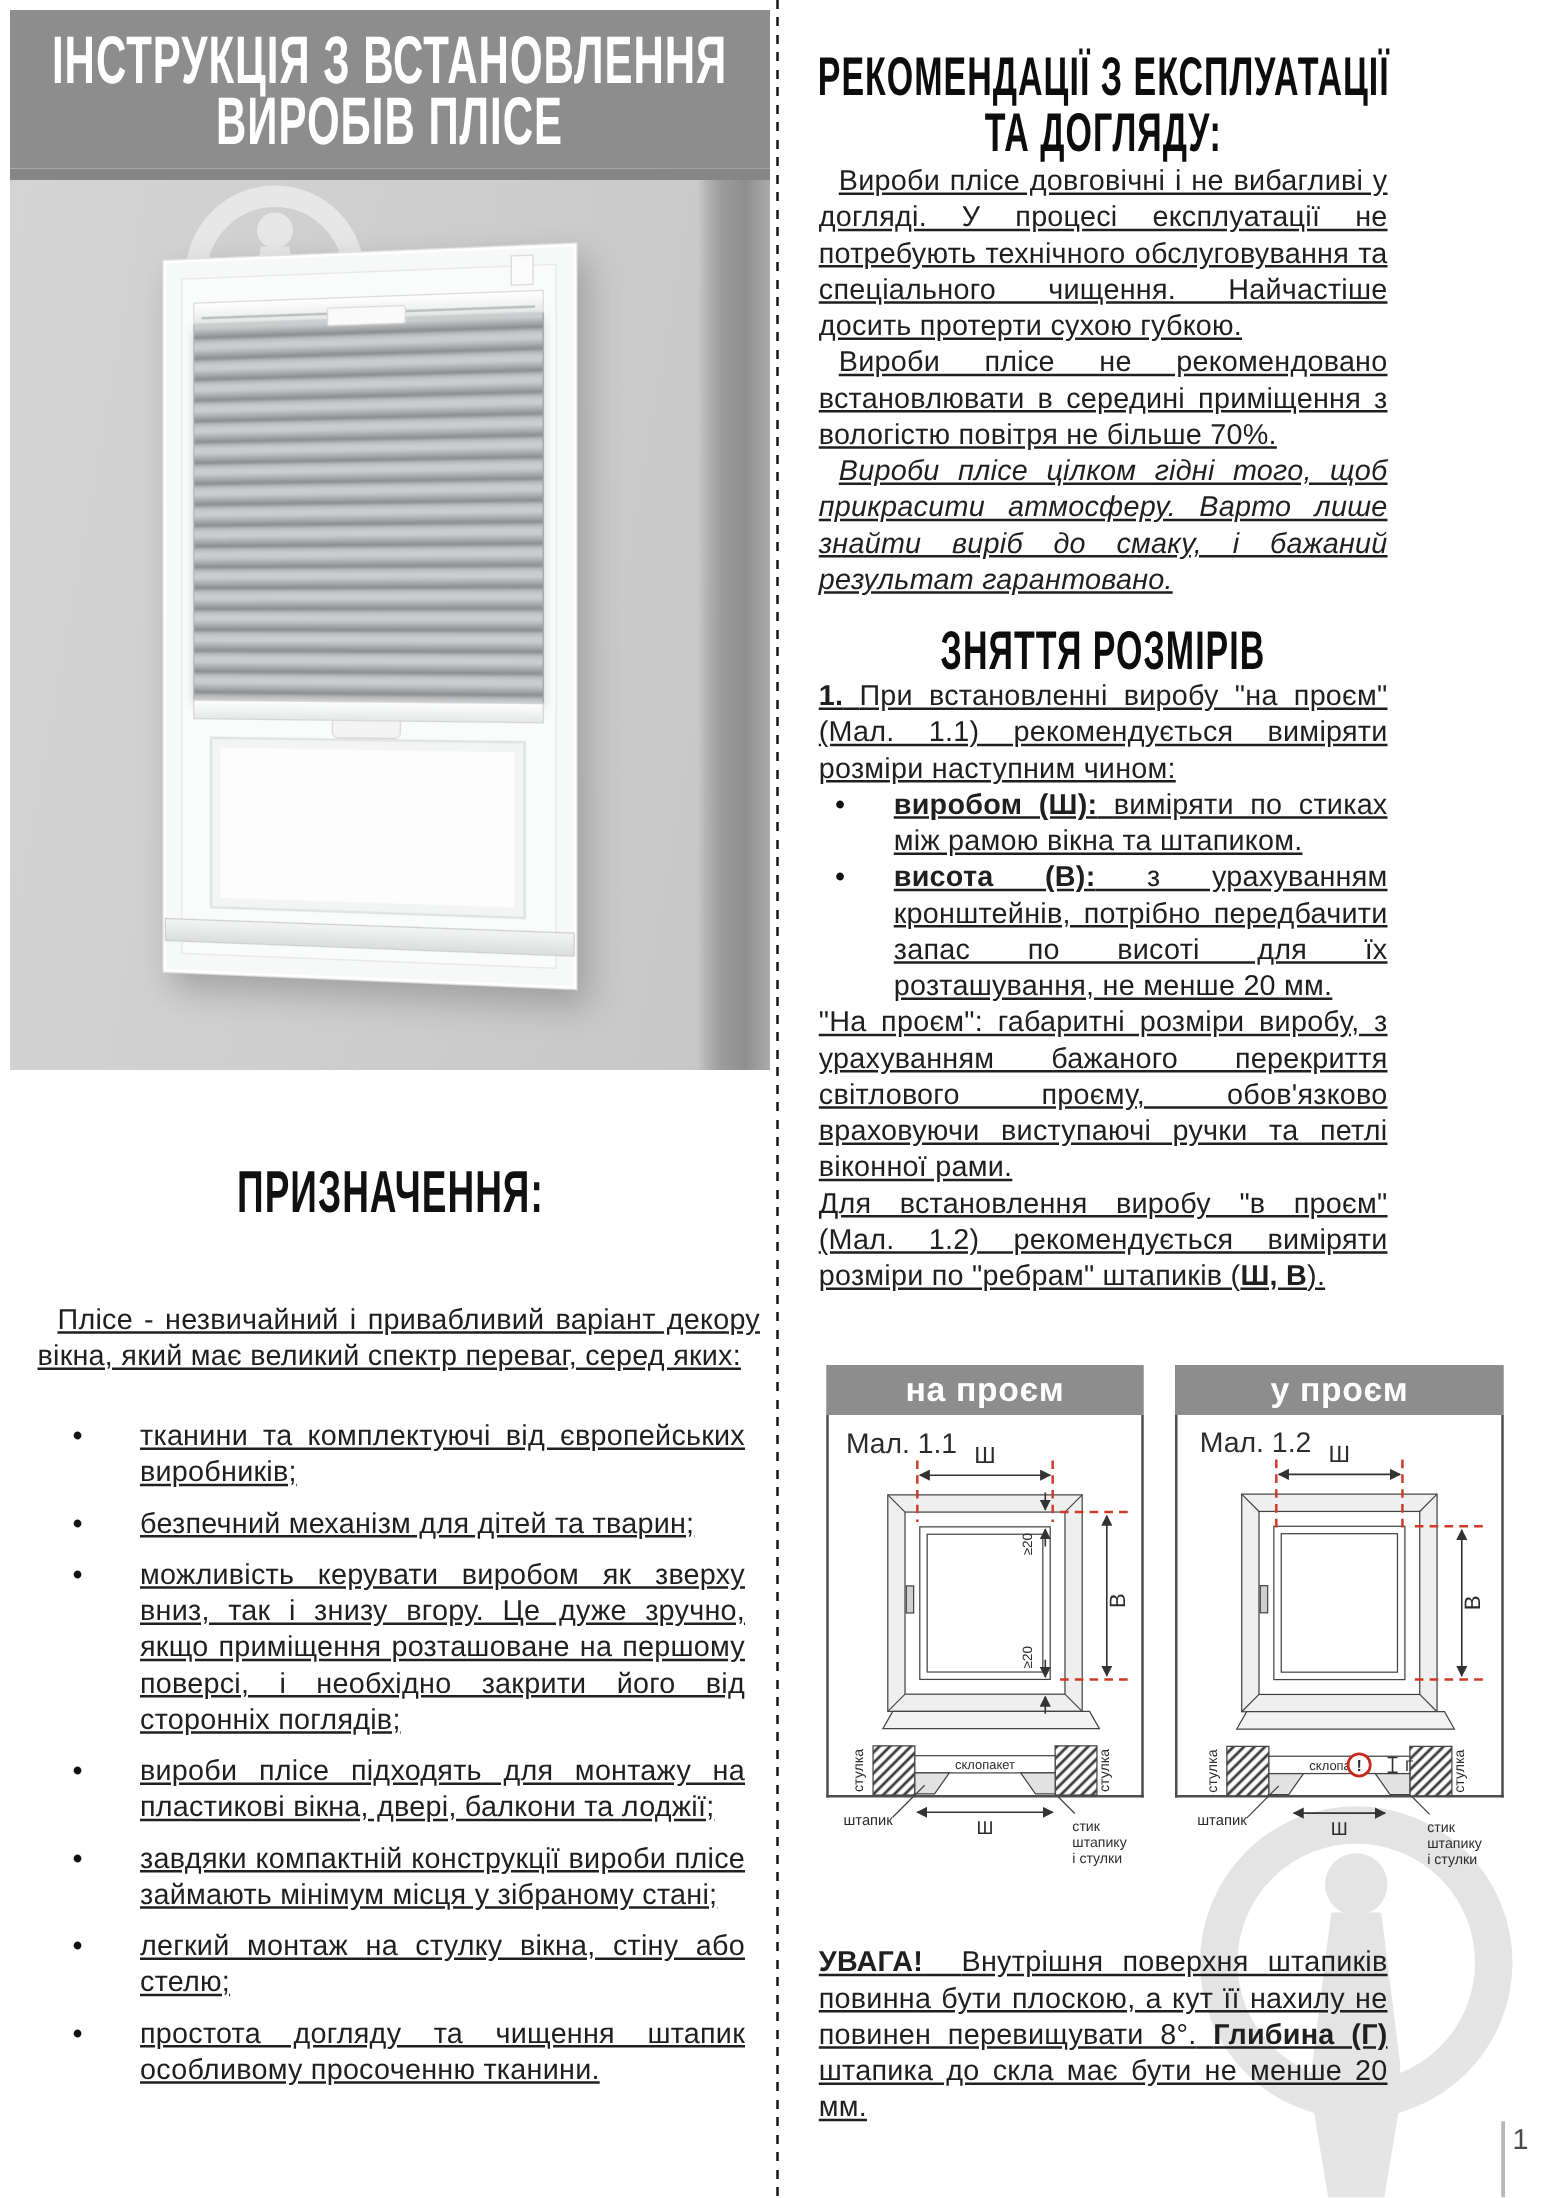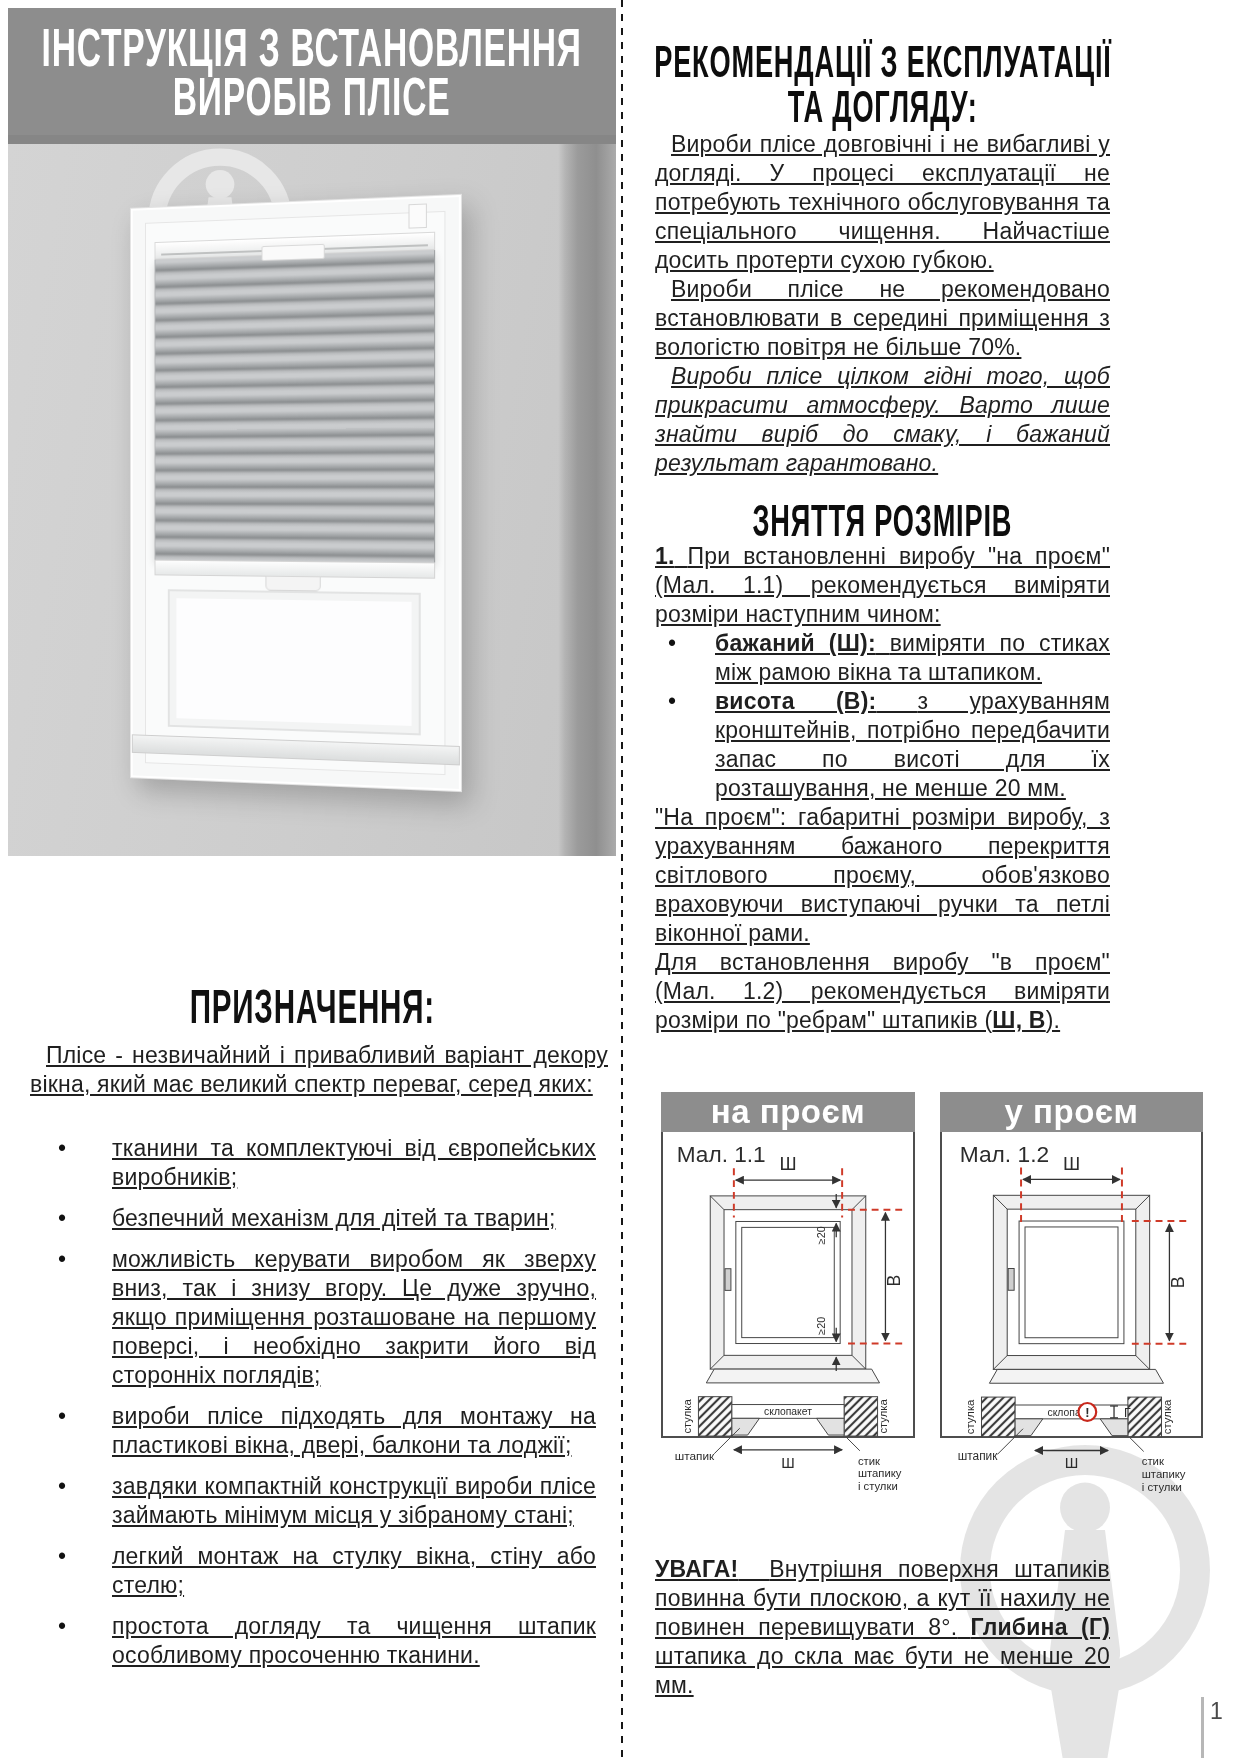--- a/index.html
+++ b/index.html
@@ -47,42 +47,42 @@
   .botrail{position:absolute;left:26px;right:26px;top:360px;height:14px;z-index:3;
        background:linear-gradient(#fdfdfd,#e6e8e8);border:1px solid #d4d4d4;}
   .handle-tab{position:absolute;left:50%;top:375px;width:54px;height:13px;margin-left:-27px;z-index:3;
        background:#f4f4f4;border:1px solid #d7d7d7;border-radius:0 0 5px 5px;}
   .glass{position:absolute;left:40px;right:40px;top:390px;bottom:54px;background:#fdfdfe;
        border:2px solid #e2e3e3;box-shadow:inset 0 0 0 7px #f3f4f4;}
   .sill{position:absolute;left:2px;right:2px;bottom:26px;height:17px;
        background:linear-gradient(#f3f4f4,#dcdede);border:1px solid #cecece;}
   .bracket{position:absolute;width:16px;height:22px;background:#fbfbfb;border:1px solid #d8d8d8;z-index:4;}
   .br-r{right:34px;top:8px;}
-  .purpose-h{position:absolute;left:8px;top:985px;width:608px;}
+  .purpose-h{position:absolute;left:8px;top:931px;width:608px;}
   .purpose-h .cond{font-size:37px;line-height:46px;color:#111;}
   .l-intro{position:absolute;left:30px;top:1018px;width:578px;}
   .l-list{position:absolute;left:30px;top:1122px;width:578px;margin:0;padding:0;list-style:none;}
   .l-list li{position:relative;padding-left:70px;margin:12px;}
   .l-list li::before{content:"•";position:absolute;left:16px;top:0;font-size:23px;color:#111;}
   
   .r-col{position:absolute;left:655px;top:0;width:455px;z-index:1;}
   .r-h2{margin:0;}
   .care-h{margin-top:40px;}
   .care-h .cond{font-size:34px;line-height:45px;color:#0d0d0d;}
   .measure-h{margin-top:22px;}
   .measure-h .cond{font-size:34px;line-height:42px;color:#0d0d0d;}
   .r-col p{margin:0;}
   .mt30{margin-top:30px;} .mt24{margin-top:24px;} .mt40{margin-top:40px;}
   .r-list{margin:0;padding:0;list-style:none;}
   .r-list li{position:relative;padding-left:60px;}
   .r-list li::before{content:"•";position:absolute;left:13px;top:0;font-size:23px;color:#111;}
   
   .panel{position:absolute;top:1092px;z-index:1;}
   .panel-tab{height:40px;background:#8d8d8d;display:flex;align-items:center;justify-content:center;
-      color:#fff;font-weight:700;font-size:33px;letter-spacing:.5px;}
+      color:#fff;font-weight:700;font-size:27px;letter-spacing:.5px;}
   .panel-body{height:306px;background:#fff;border:2px solid #4e4e4e;border-top:none;box-sizing:border-box;}
   .panel-body svg{display:block;}
   svg text{font-family:"Liberation Sans","DejaVu Sans",sans-serif;fill:#2c2c2c;}
   .dim{stroke:#333;stroke-width:1.3;fill:none;}
   .thin{stroke:#444;stroke-width:1;fill:none;}
   .rd{stroke:#cf3a28;stroke-width:2;stroke-dasharray:7 5;fill:none;}
   
   .warning{position:absolute;left:655px;top:1532px;width:455px;z-index:1;}
   
   .edge-mark{position:absolute;left:1201px;top:1697px;width:3px;height:61px;background:#b7b7b7;}
@@ -150,21 +150,21 @@
     <p class="body-txt indent">Вироби плісе не рекомендовано встановлювати в середині приміщення з вологістю повітря не більше 70%.</p>
     <p class="body-txt indent italic mt24">Вироби плісе цілком гідні того, щоб прикрасити атмосферу. Варто лише знайти виріб до смаку, і бажаний результат гарантовано.</p>
 
     <div class="r-h2 measure-h flexcenter">
       <span class="cond">ЗНЯТТЯ РОЗМІРІВ</span>
     </div>
 
     <p class="body-txt mt40"><b>1.</b> <span>При встановленні виробу "на проєм" (Мал. 1.1) рекомендується виміряти розміри наступним чином:</span></p>
 
     <ul class="r-list body-txt">
-      <li><b>бажаний (Ш):</b> <span>виміряти по стиках між рамою вікна та штапиком.</span></li>
+      <li><b>виробом (Ш):</b> <span>виміряти по стиках між рамою вікна та штапиком.</span></li>
       <li><b>висота (В):</b> <span>з урахуванням кронштейнів, потрібно передбачити запас по висоті для їх розташування, не менше 20 мм.</span></li>
     </ul>
 
     <p class="body-txt">"На проєм": габаритні розміри виробу, з урахуванням бажаного перекриття світлового проєму, обов'язково враховуючи виступаючі ручки та петлі віконної рами.</p>
     <p class="body-txt"><span>Для встановлення виробу "в проєм" (Мал. 1.2) рекомендується виміряти розміри по "ребрам" штапиків (</span><b>Ш, В</b><span>).</span></p>
   </div>
 
   <div class="wm wm2">
     <svg viewBox="0 0 120 160">
       <circle cx="60" cy="58" r="44" fill="none" stroke="currentColor" stroke-width="12"></circle>

